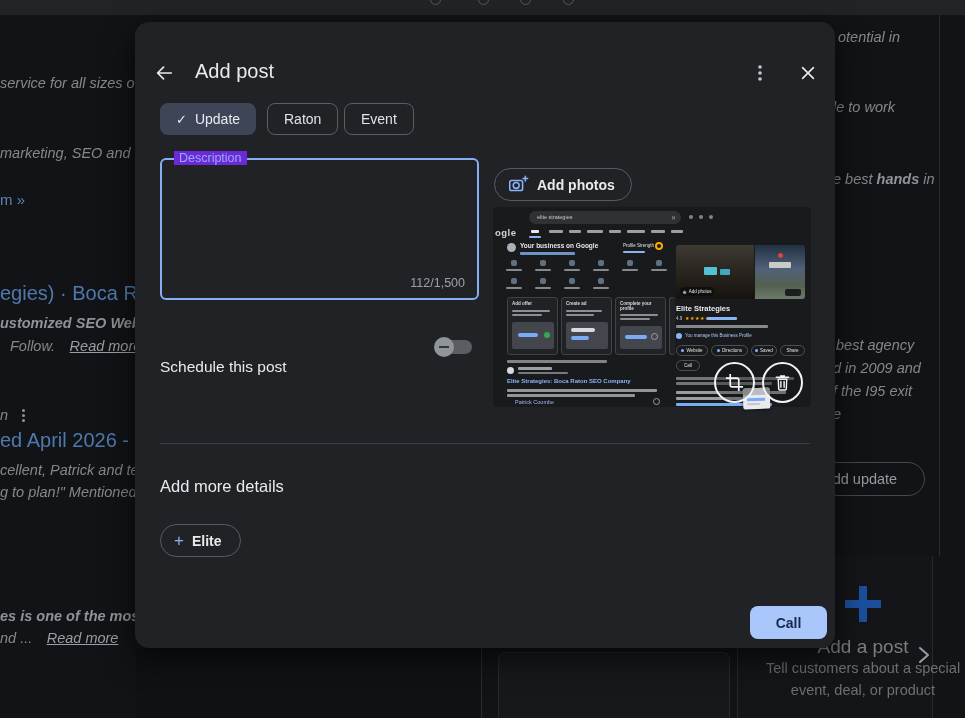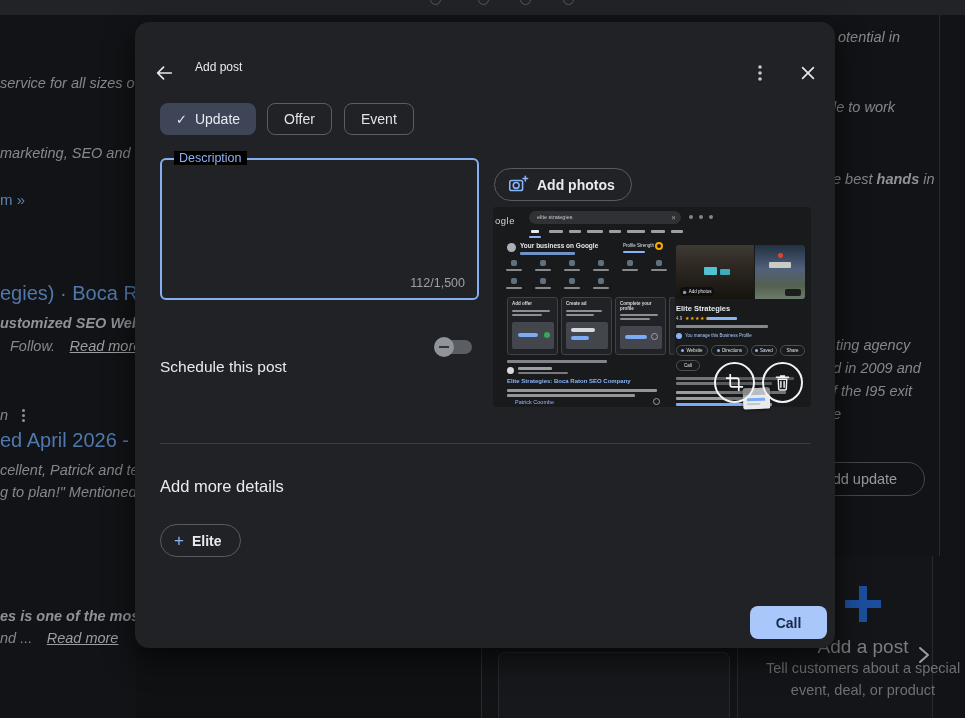--- a/index.html
+++ b/index.html
@@ -16,28 +16,28 @@
   .bgsmalllink{color:#5d83ad;font-size:15px;}
   .readmore{text-decoration:underline;color:#9a9da1;}
   .vdiv{width:1px;background:#292b2e;}
   .bigplus-wrap svg{display:block;}
   .addupdate{border:1px solid #45474b;border-radius:17px;height:34px;line-height:32px;color:#96999d;font-size:14.5px;padding-left:32px;width:135px;background:transparent;}
   .bgdots i{display:block;width:3px;height:3px;border-radius:50%;background:#8f9296;margin:2px 0;}
 
   
   .dialog{left:135px;top:22px;width:700px;height:626px;background:#202226;border-radius:14px;
           box-shadow:0 10px 30px rgba(0,0,0,.65);z-index:10;}
-  .dlg-title{left:60px;top:38px;font-size:12px;color:#e8eaed;}
+  .dlg-title{left:60px;top:38px;font-size:20px;color:#e8eaed;}
   .icbtn{width:26px;height:26px;display:flex;align-items:center;justify-content:center;cursor:pointer;}
   .chip{height:32px;border-radius:8px;display:inline-flex;align-items:center;font-size:14px;font-weight:500;color:#e0e3e7;padding:0 16px;cursor:pointer;}
   .chip.outline{border:1px solid #5a5e63;background:transparent;}
   .chip.sel{background:#3d4557;color:#e6ebf2;}
   .chip .ck{margin-right:8px;font-size:13px;}
   .descbox{left:25px;top:136px;width:319px;height:142px;border:2px solid #85aef3;border-radius:6px;}
-  .desclabel{position:absolute;top:-9px;left:12px;background:#000000;padding:0 5px;font-size:12.5px;color:#8fb0f2;}
+  .desclabel{position:absolute;top:-9px;left:12px;background:#6d28d9;padding:0 5px;font-size:12.5px;color:#8fb0f2;}
   .desctext{position:absolute;left:14px;top:14px;right:14px;font-size:15px;line-height:24px;color:#e6e8eb;}
   .dotted{text-decoration:underline dotted #e8eaed 2px;text-underline-offset:4px;}
   .wavy{text-decoration:underline wavy #d93025 1px;text-underline-offset:3px;}
   .caret{display:inline-block;width:1.5px;height:17px;background:#e8eaed;margin-left:2px;vertical-align:-3px;}
   .counter{position:absolute;right:12px;bottom:8px;font-size:12.5px;color:#9aa0a6;}
   .pillbtn{height:33px;border:1px solid #585c61;border-radius:17px;display:inline-flex;align-items:center;background:transparent;color:#e8eaed;font-size:14px;font-weight:bold;cursor:pointer;}
   .schedule{left:25px;top:336px;font-size:15.5px;color:#e8eaed;font-weight:500;}
   .toggle{left:302px;top:318px;width:35px;height:14px;background:#5a5e63;border-radius:7px;cursor:pointer;}
   .thumbk{position:absolute;left:-3px;top:-3px;width:20px;height:20px;border-radius:50%;background:#90959b;}
   .thumbk i{position:absolute;left:5px;top:9px;width:10px;height:2px;background:#33363b;display:block;}
@@ -97,21 +97,21 @@
   <div class="abs" style="left:0;top:629px;">
     <span class="bgtxt">nd ...</span>
     <span class="bgtxt readmore" style="margin-left:10px;">Read more</span>
   </div>
 
   <div class="abs bgtxt" style="left:838px;top:29px;">otential in</div>
   <div class="abs bgtxt" style="left:833px;top:99px;">le to work</div>
   <div class="abs" style="left:833px;top:170px;">
     <span class="bgtxt">e best </span><span class="bgtxt b">hands</span><span class="bgtxt"> in</span>
   </div>
-  <div class="abs bgtxt" style="left:836px;top:337px;">ting agency</div>
+  <div class="abs bgtxt" style="left:836px;top:337px;">best agency</div>
   <div class="abs bgtxt" style="left:833px;top:360px;">d in 2009 and</div>
   <div class="abs bgtxt" style="left:833px;top:383px;">f the I95 exit</div>
   <div class="abs bgtxt" style="left:833px;top:406px;">e</div>
 
   <div class="abs addupdate" style="left:790px;top:462px;">Add update</div>
 
   <div class="abs vdiv" style="left:939px;top:15px;height:541px;"></div>
   <div class="abs" style="left:737px;top:556px;width:196px;height:162px;background:#141518;border-left:1px solid #27292c;border-right:1px solid #27292c;"></div>
   <div class="abs" style="left:136px;top:648px;width:345px;height:70px;background:#101113;"></div>
   <div class="abs vdiv" style="left:481px;top:648px;height:70px;"></div>
@@ -150,21 +150,21 @@
       <svg width="18" height="18" viewBox="0 0 20 20">
           <path d="M4 4l12 12M16 4L4 16" stroke="#e8eaed" stroke-width="1.8" stroke-linecap="round"></path>
         </svg>
     </div>
 
     <div class="abs chip sel" style="left:25px;top:81px;">
       <span class="ck">✓</span>
       <span>Update</span>
     </div>
     <div class="abs chip outline" style="left:132px;top:81px;">
-      <span>Offer</span>
+      <span>Raton</span>
     </div>
     <div class="abs chip outline" style="left:209px;top:81px;">
       <span>Event</span>
     </div>
 
     <div class="abs descbox">
       <span class="desclabel">Description</span>
       <span class="counter">112/1,500</span>
     </div>
 
@@ -172,21 +172,21 @@
       <svg width="22" height="22" viewBox="0 0 24 24" style="margin-right:8px;">
         <rect x="3" y="7" width="14" height="11" rx="2" stroke="#8ab4f8" stroke-width="1.7" fill="none"></rect>
         <circle cx="10" cy="12.5" r="3.2" stroke="#8ab4f8" stroke-width="1.7" fill="none"></circle>
         <path d="M20 2.5v5M17.5 5h5" stroke="#8ab4f8" stroke-width="1.7" stroke-linecap="round"></path>
       </svg>
       <span>Add photos</span>
     </div>
 
     <div class="abs thumb">
 
-      <span class="abs" style="left:2px;top:8px;font-size:9.5px;color:#cfd2d6;letter-spacing:.5px;">ogle</span>
+      <span class="abs" style="left:2px;top:20px;font-size:9.5px;color:#cfd2d6;letter-spacing:.5px;font-weight:bold;">ogle</span>
       <div class="abs" style="left:36px;top:4px;width:152px;height:13px;background:#2f3134;border-radius:7px;">
         <span class="abs" style="left:8px;top:3px;font-size:5.5px;color:#c6c9cd;">elite strategies</span>
         <span class="abs" style="right:5px;top:2.5px;font-size:6px;color:#9aa0a6;">✕</span>
       </div>
       <span class="abs" style="left:196px;top:8px;width:4px;height:4px;border-radius:50%;background:#7d8591;"></span>
       <span class="abs" style="left:206px;top:8px;width:4px;height:4px;border-radius:50%;background:#7d8591;"></span>
       <span class="abs" style="left:216px;top:8px;width:4px;height:4px;border-radius:50%;background:#7d8591;"></span>
 
       <div class="bar" style="left:38px;top:23px;width:8px;height:3px;background:#e8eaed;"></div>
       <div class="bar" style="left:36px;top:29px;width:12px;height:2px;background:#8ab4f8;"></div>

